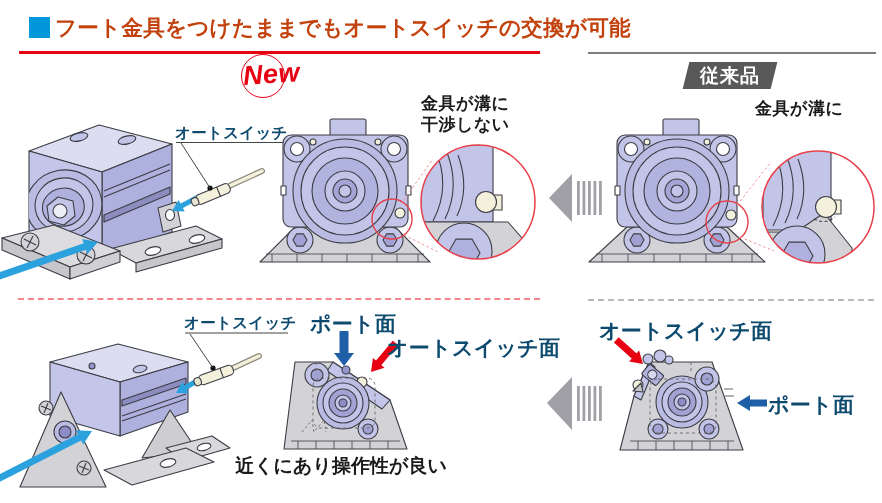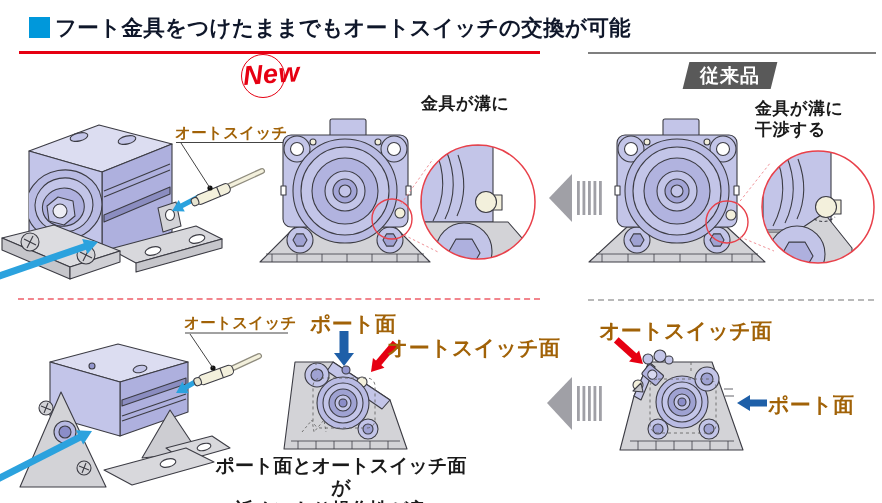--- a/index.html
+++ b/index.html
@@ -1,23 +1,23 @@
 <!DOCTYPE html>
 <html><head>
 <meta charset="utf-8">
 <style>
   * { margin:0; padding:0; box-sizing:border-box; }
   html,body { background:#fff; }
   body { font-family:"Liberation Sans","DejaVu Sans",sans-serif; }
   .stage { position:relative; width:882px; height:503px; background:#fff; overflow:hidden; }
-  .lbl { position:absolute; white-space:nowrap; color:#a16207; font-weight:600; }
+  .lbl { position:absolute; white-space:nowrap; color:#0c4a6e; font-weight:600; }
   .lbl-sm   { font-size:15.5px; letter-spacing:.3px; }
   .lbl-face { font-size:21px;   letter-spacing:.3px; }
   .callout  { position:absolute; text-align:left; color:#1A1A1A; font-weight:600; font-size:17px; line-height:21px; letter-spacing:.5px; }
-  .title-text { position:absolute; left:55px; top:13px; font-size:21.5px; font-weight:700; color:#0f172a; letter-spacing:.3px; white-space:nowrap; }
+  .title-text { position:absolute; left:55px; top:13px; font-size:21.5px; font-weight:700; color:#c2410c; letter-spacing:.3px; white-space:nowrap; }
   .title-bullet { position:absolute; left:29px; top:17px; width:21px; height:21px; background:#0098DB; }
   .rule-red  { position:absolute; left:19px; top:51px; width:521px; height:3px; background:#E60012; }
   .rule-gray { position:absolute; left:588px; top:52px; width:288px; height:2px; background:#7F7F7F; }
   .dash-pink { position:absolute; left:18px; top:298px; width:522px; height:0; border-top:2px dashed #F2858D; }
   .dash-gray { position:absolute; left:588px; top:299px; width:286px; height:0; border-top:2px dashed #B9B9B9; }
   .new-circle { position:absolute; left:241px; top:54px; width:44px; height:44px; border:1.6px solid #E60012; border-radius:50%; }
   .new-text { position:absolute; left:243px; top:59px; font-size:27px; font-style:italic; font-weight:700; color:#E60012; transform:rotate(-4deg); letter-spacing:.5px; }
   .conv-badge { position:absolute; left:686px; top:62px; width:88px; height:27px; background:#595959; transform:skewX(-14deg); }
   .conv-badge span { display:block; transform:skewX(14deg); color:#fff; font-weight:700; font-size:19px; line-height:27px; text-align:center; letter-spacing:1px; }
   .caption { position:absolute; left:209px; top:455px; width:264px; text-align:center; font-size:19px; font-weight:600; line-height:22px; color:#1A1A1A; }
@@ -432,35 +432,34 @@
     <span>従来品</span>
   </div>
 
   <div class="dash-pink"></div>
   <div class="dash-gray"></div>
 
   <div class="lbl lbl-sm" style="left:175px; top:123px;">オートスイッチ</div>
 
   <div class="callout" style="left:421px; top:93px; width:110px;">
     <div>金具が溝に</div>
+    <div>干渉しない</div>
   </div>
 
   <div class="callout" style="left:755px; top:98px; width:110px;">
     <div>金具が溝に</div>
-    <div>干渉する</div>
   </div>
 
   <div class="lbl lbl-sm" style="left:184px; top:313px;">オートスイッチ</div>
 
   <div class="lbl lbl-face" style="left:310px; top:310px;">ポート面</div>
 
   <div class="lbl lbl-face" style="left:387px; top:334px;">オートスイッチ面</div>
 
   <div class="lbl lbl-face" style="left:599px; top:317px;">オートスイッチ面</div>
 
   <div class="lbl lbl-face" style="left:768px; top:391px;">ポート面</div>
 
   <div class="caption">
-    <div>ポート面とオートスイッチ面が</div>
     <div>近くにあり操作性が良い</div>
   </div>
 
 </div>
 
 </body></html>

